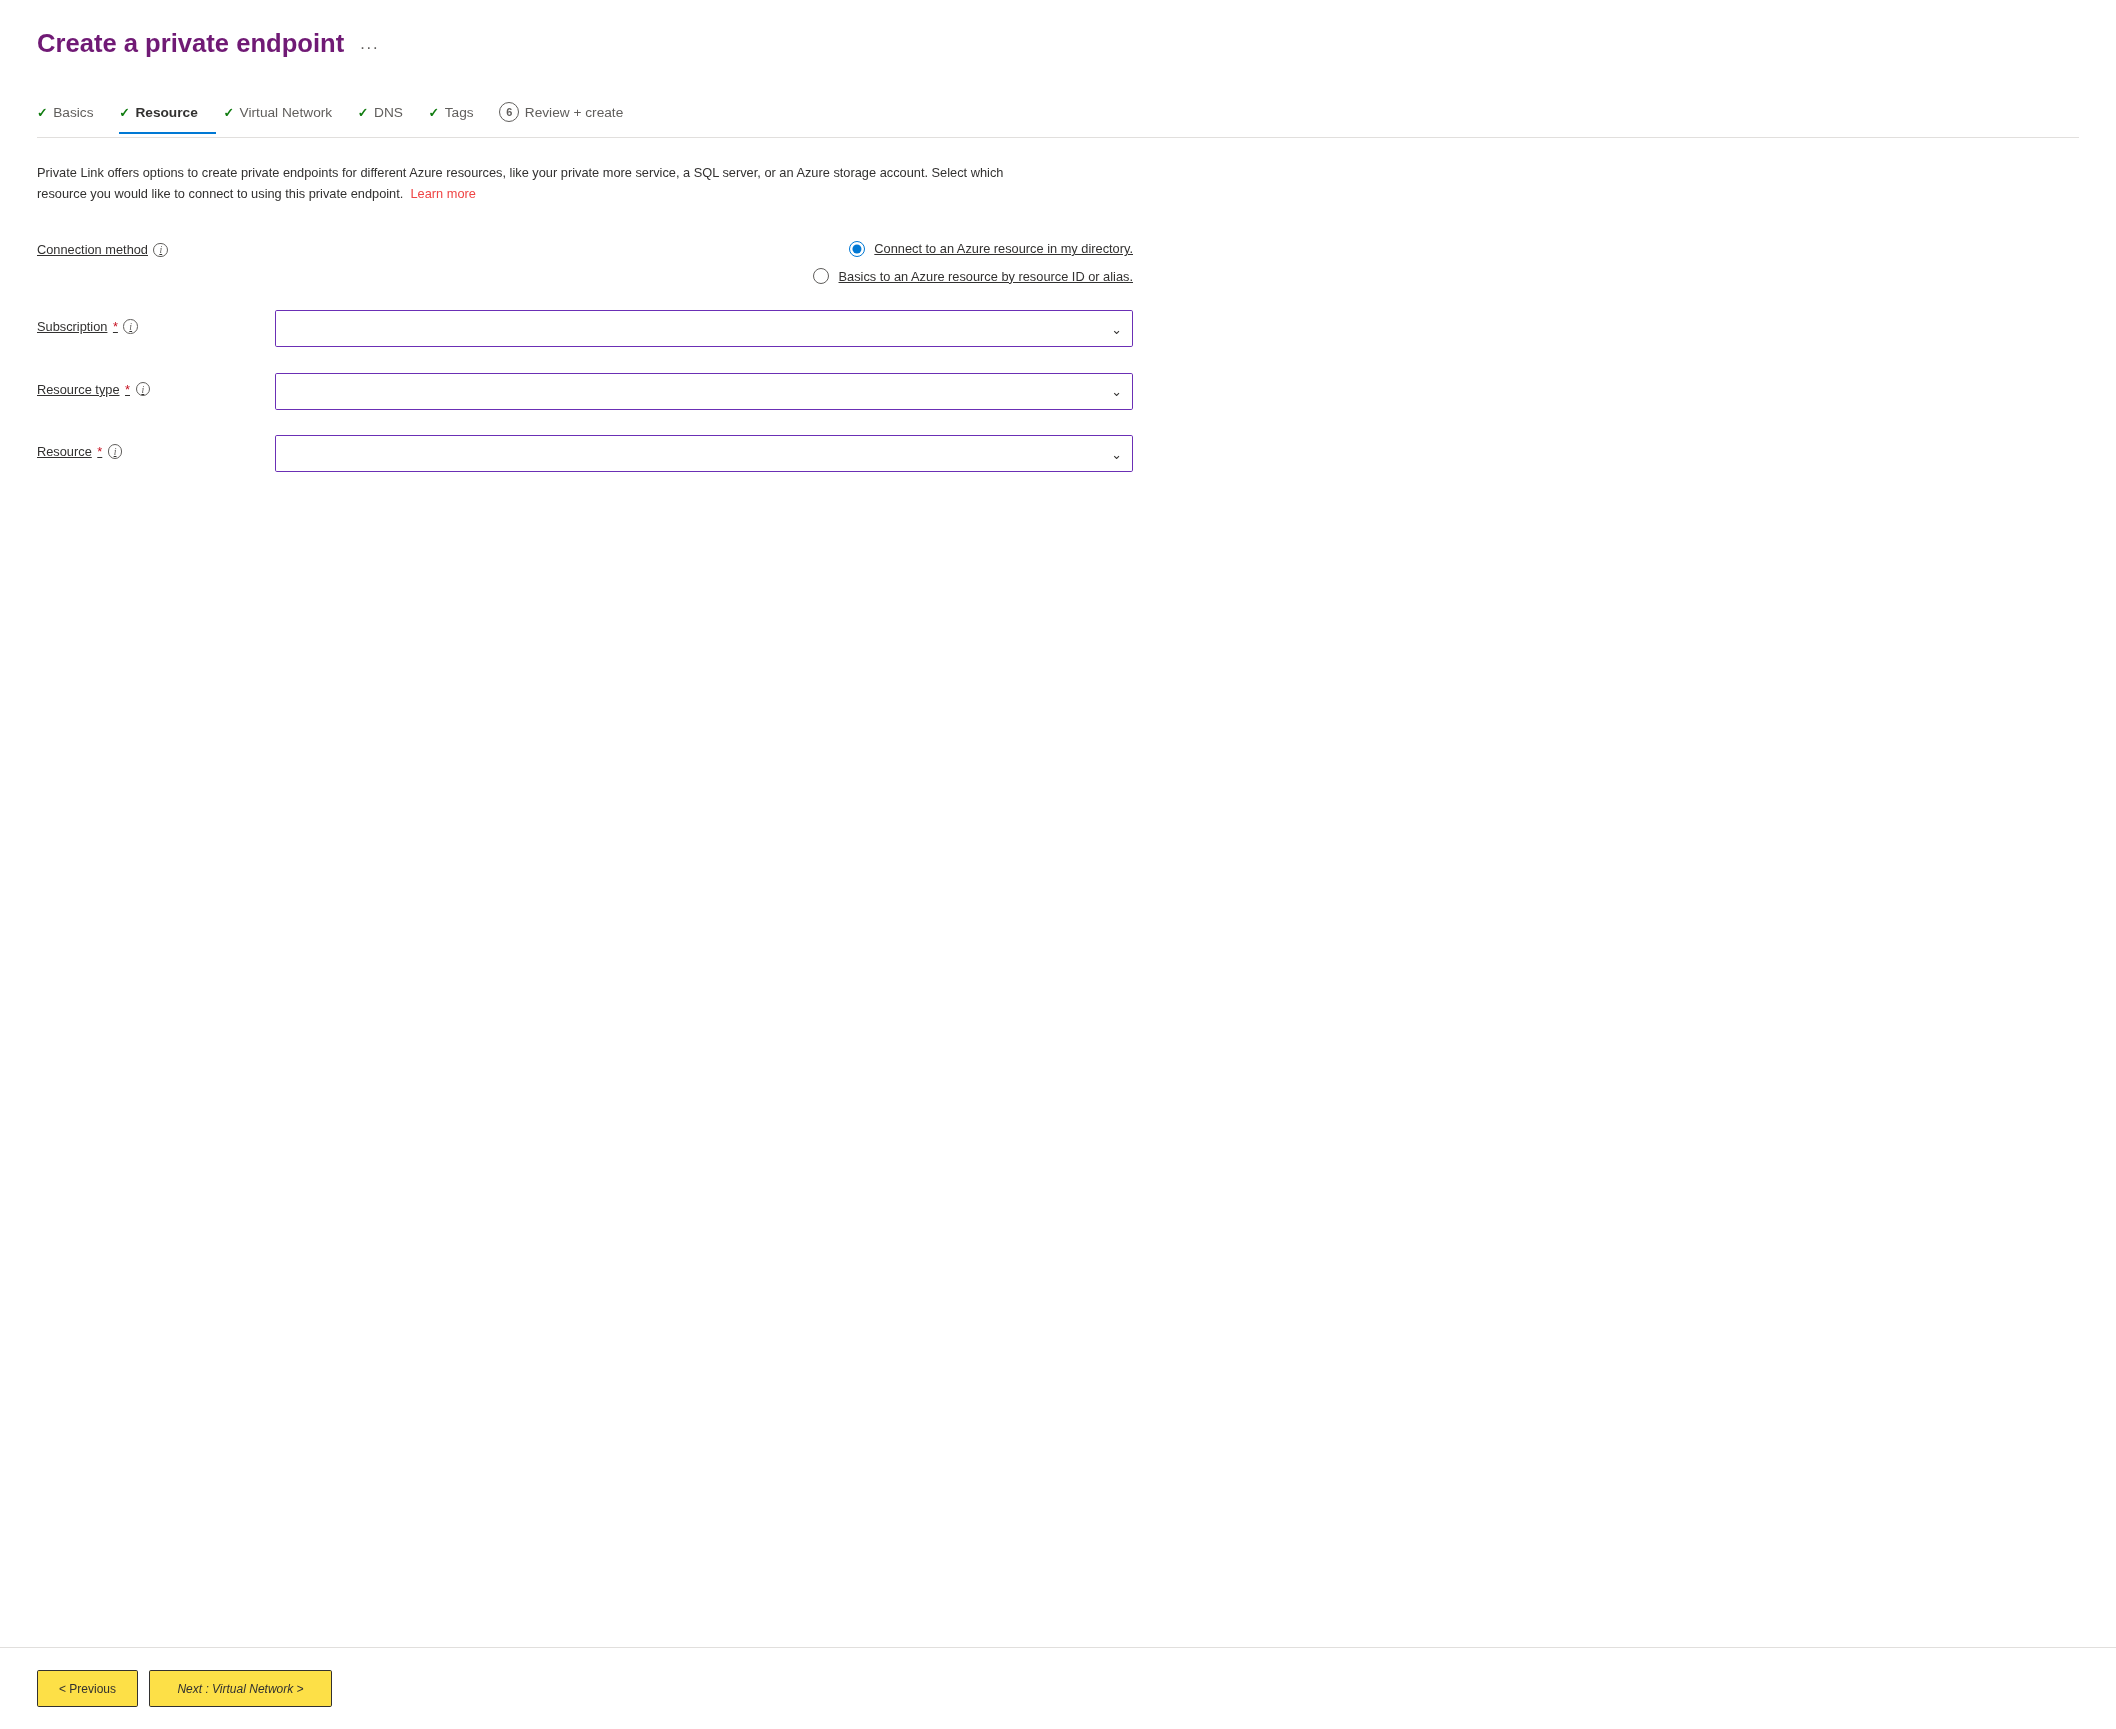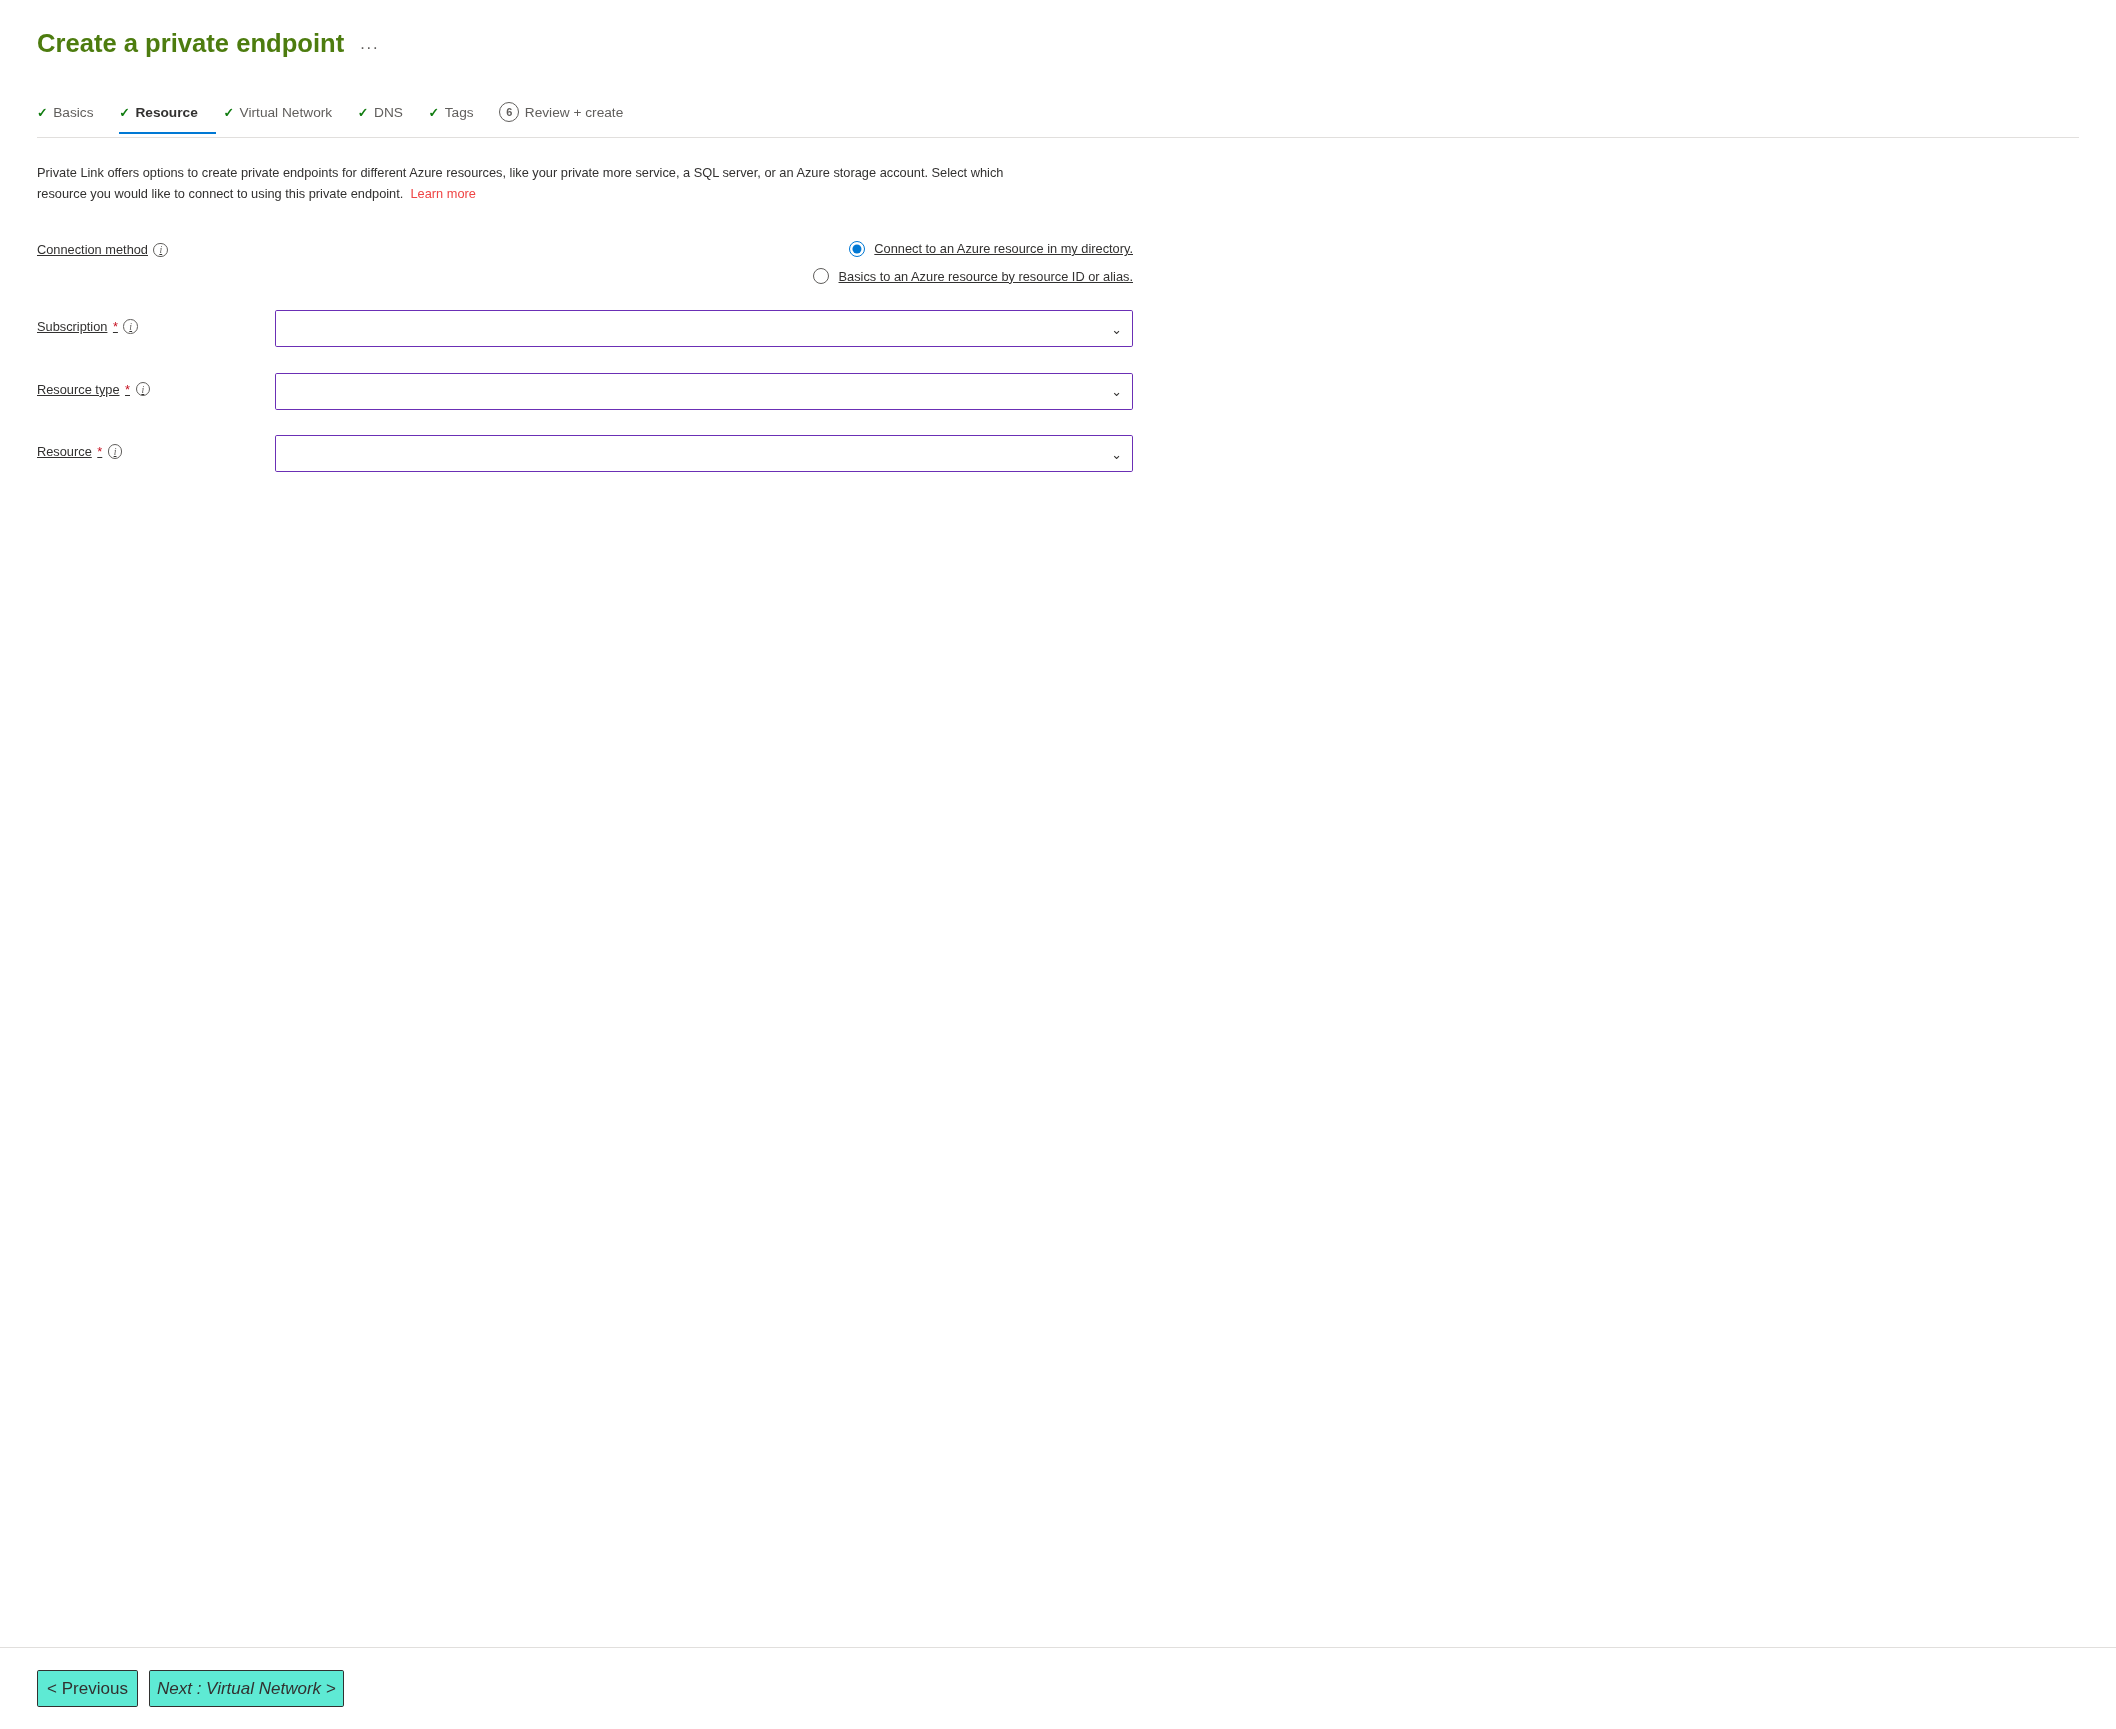--- a/index.html
+++ b/index.html
@@ -28,21 +28,21 @@
     .page-title-row {
       display: flex;
       align-items: center;
       gap: 11px;
       margin-bottom: 33px;
     }
 
     .page-title {
       font-size: 25.6px;
       font-weight: 600;
-      color: #4d7c0f;
+      color: #701a75;
     }
 
     .ellipsis-btn {
       display: flex;
       align-items: center;
       justify-content: center;
       width: 29px;
       height: 29px;
       border: none;
       background: transparent;
@@ -255,22 +255,22 @@
       align-items: center;
       gap: 11px;
       background: #ffffff;
     }
 
     .btn {
       height: 37px;
       padding: 0 7px;
       border: 0.9px solid #323130;
       border-radius: 1.8px;
-      background: #5eead4;
-      font-size: 17px;
+      background: #fde047;
+      font-size: 12px;
       color: #323130;
       cursor: pointer;
       display: flex;
       align-items: center;
       justify-content: center;
       min-width: 110px;
       font-family: inherit;
     }
 
     .btn-previous {

